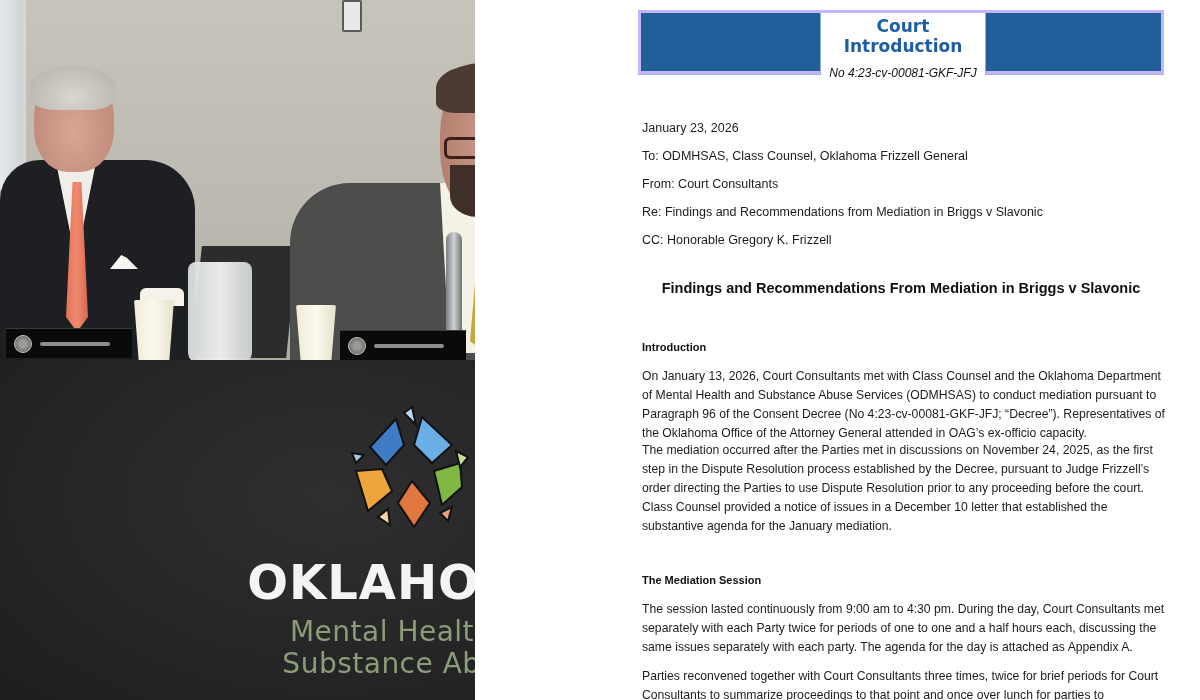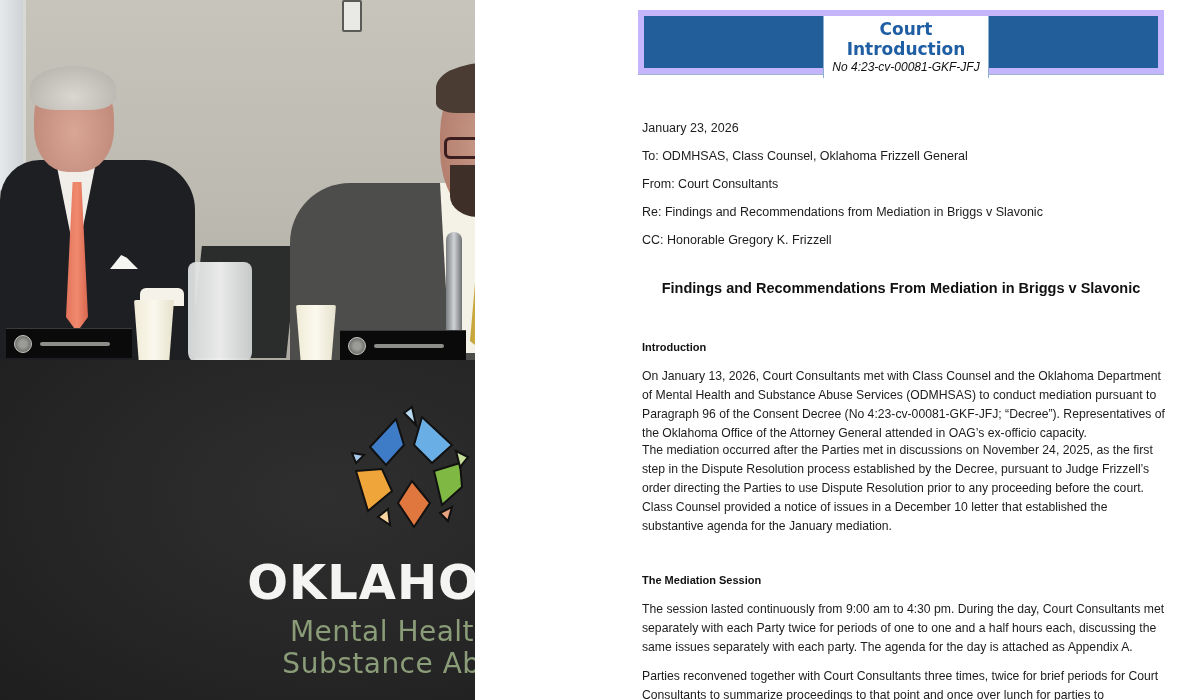--- a/index.html
+++ b/index.html
@@ -132,33 +132,33 @@
       position: absolute; left: 246px; top: 616px; width: 322px; text-align: center;
       font-family: "DejaVu Sans", sans-serif; font-size: 28px; line-height: 32px;
       color: #8a9c78; letter-spacing: .5px;
     }
     .divider { position: absolute; left: 599px; top: 0; width: 3px; height: 700px; background: #ffffff; }
 
     
     .doc { position: absolute; left: 602px; top: 0; width: 598px; height: 700px; background: #ffffff; color: #1a1a1a; }
     .banner {
       position: absolute; left: 36px; top: 10px; width: 526px; height: 64px;
-      background: #225e9a; border: 6px solid #c4b5fd; box-shadow: 0 1px 0 #9fb6cf;
+      background: #225e9a; border: 3px solid #c4b5fd; box-shadow: 0 1px 0 #9fb6cf;
     }
     .banner-box {
       position: absolute; left: 179px; top: 0; width: 166px; height: 62px;
       background: #ffffff; border-left: 1px solid #8fb0d2; border-right: 1px solid #8fb0d2;
       text-align: center;
     }
     .banner-title {
       display: block; font-family: "DejaVu Sans", sans-serif; font-weight: bold;
       color: #1f5ea3; font-size: 17px; line-height: 20px; padding-top: 3px;
     }
     .banner-case {
-      display: block; font-style: italic; font-size: 12px; color: #111; line-height: 15px; margin-top: 1px;
+      display: block; font-style: italic; font-size: 12px; color: #111; line-height: 15px; margin-top: 10px;
     }
     .memo { position: absolute; left: 40px; top: 114px; font-size: 12.5px; line-height: 28px; color: #1c1c1c; }
     .memo div { white-space: nowrap; }
     .doc-title {
       position: absolute; left: 0; top: 280px; width: 598px; text-align: center;
       font-weight: bold; font-size: 14.5px; color: #111;
     }
     .section-h { position: absolute; left: 40px; font-weight: bold; font-size: 11px; color: #111; }
     .para {
       position: absolute; left: 40px; width: 530px; font-size: 12.2px; line-height: 19px; color: #1c1c1c;

